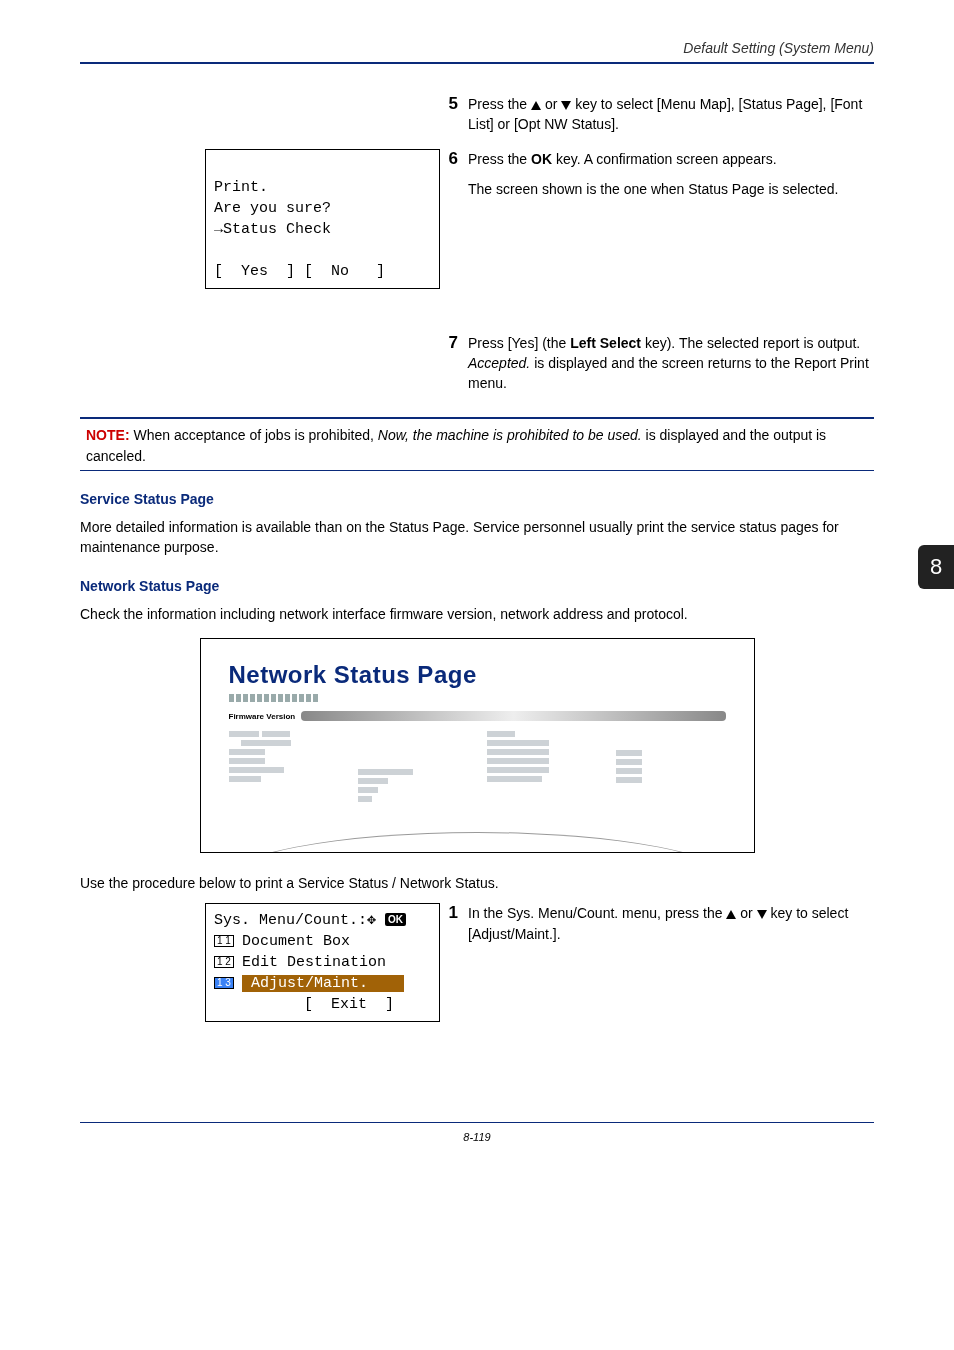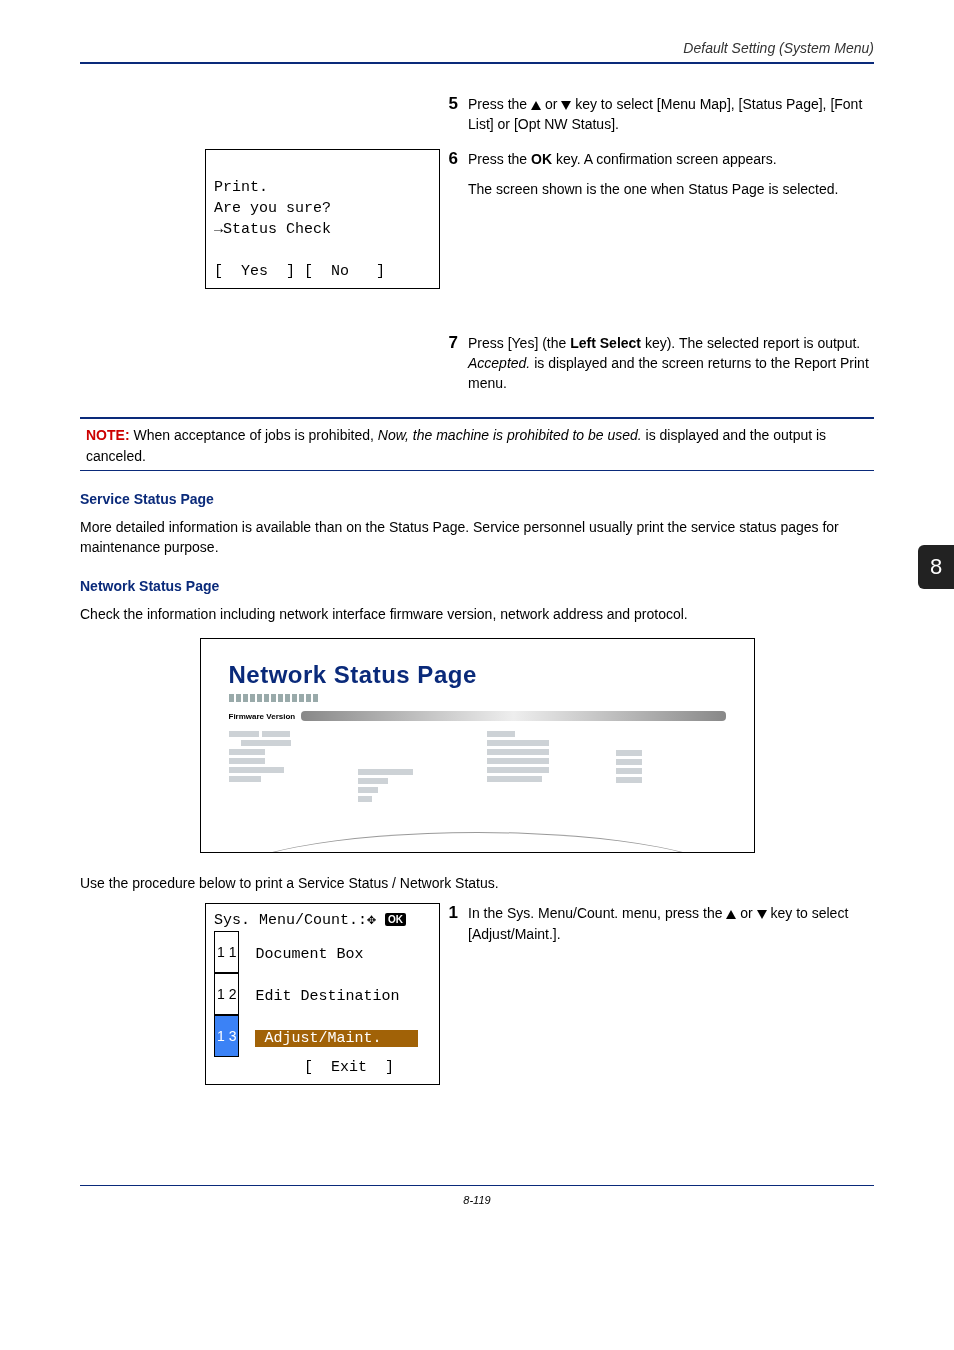--- a/index.html
+++ b/index.html
@@ -36,21 +36,21 @@
     border: 1px solid #000;
     font-family: "Courier New", monospace;
     font-size: 15px;
     line-height: 1.4;
     padding: 6px 8px;
     width: 235px;
     margin-left: 125px;
     white-space: pre;
   }
   .lcd .sel { background: #a16207; color: #fff; display: inline; }
-  .lcd .boxnum { display:inline-block; border:1px solid #000; font-size:14px; padding:13px 2px; line-height:1; vertical-align: 1px; margin-right:16px; font-family: Arial; }
+  .lcd .boxnum { display:inline-block; border:1px solid #000; font-size:10px; padding:0 2px; line-height:1; vertical-align: 1px; margin-right:8px; font-family: Arial; }
   .lcd .boxnum.inv { background:#3b82f6; color:#fff; }
   .lcd .ok { background:#000; color:#fff; font-size:10px; font-weight:bold; padding:1px 3px; font-family: Arial; vertical-align:1px; border-radius:2px; }
   .lcd .nav { font-weight:bold; }
   .hr-full { border: none; border-top: 2px solid #0a2a7a; margin: 24px 0 6px; }
   .note-hr { border: none; border-top: 1px solid #0a2a7a; }
   .note-block { margin: 4px 6px; line-height:1.45; }
   .note-label { color: #c00; font-weight: bold; }
   .blue-sub { color: #0a2a7a; font-weight: bold; margin: 20px 0 10px; }
   .body-p { line-height: 1.45; margin-bottom: 10px; }
   .nsp-outer { border:1px solid #000; margin: 14px auto 20px; width: 555px; height: 215px; padding: 22px 28px 0; overflow:hidden; position:relative; }

